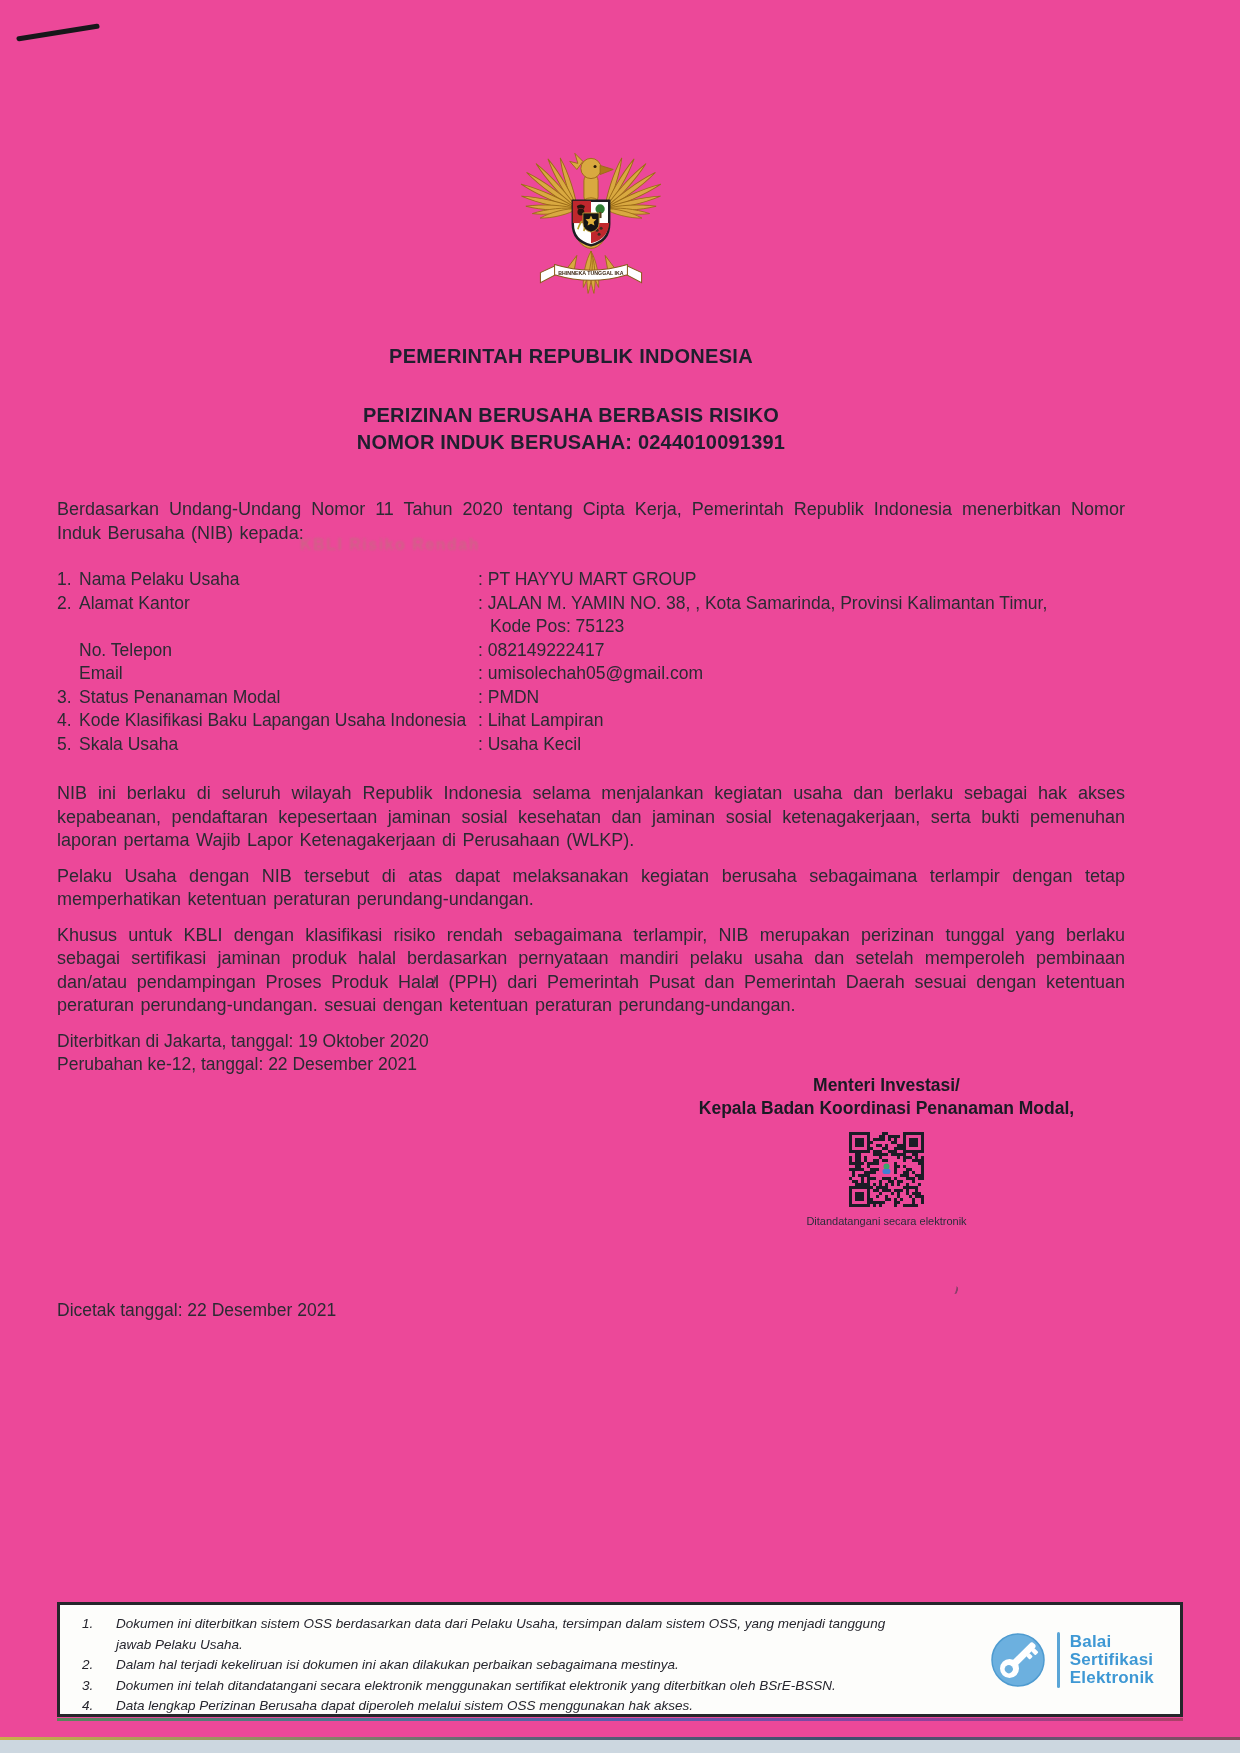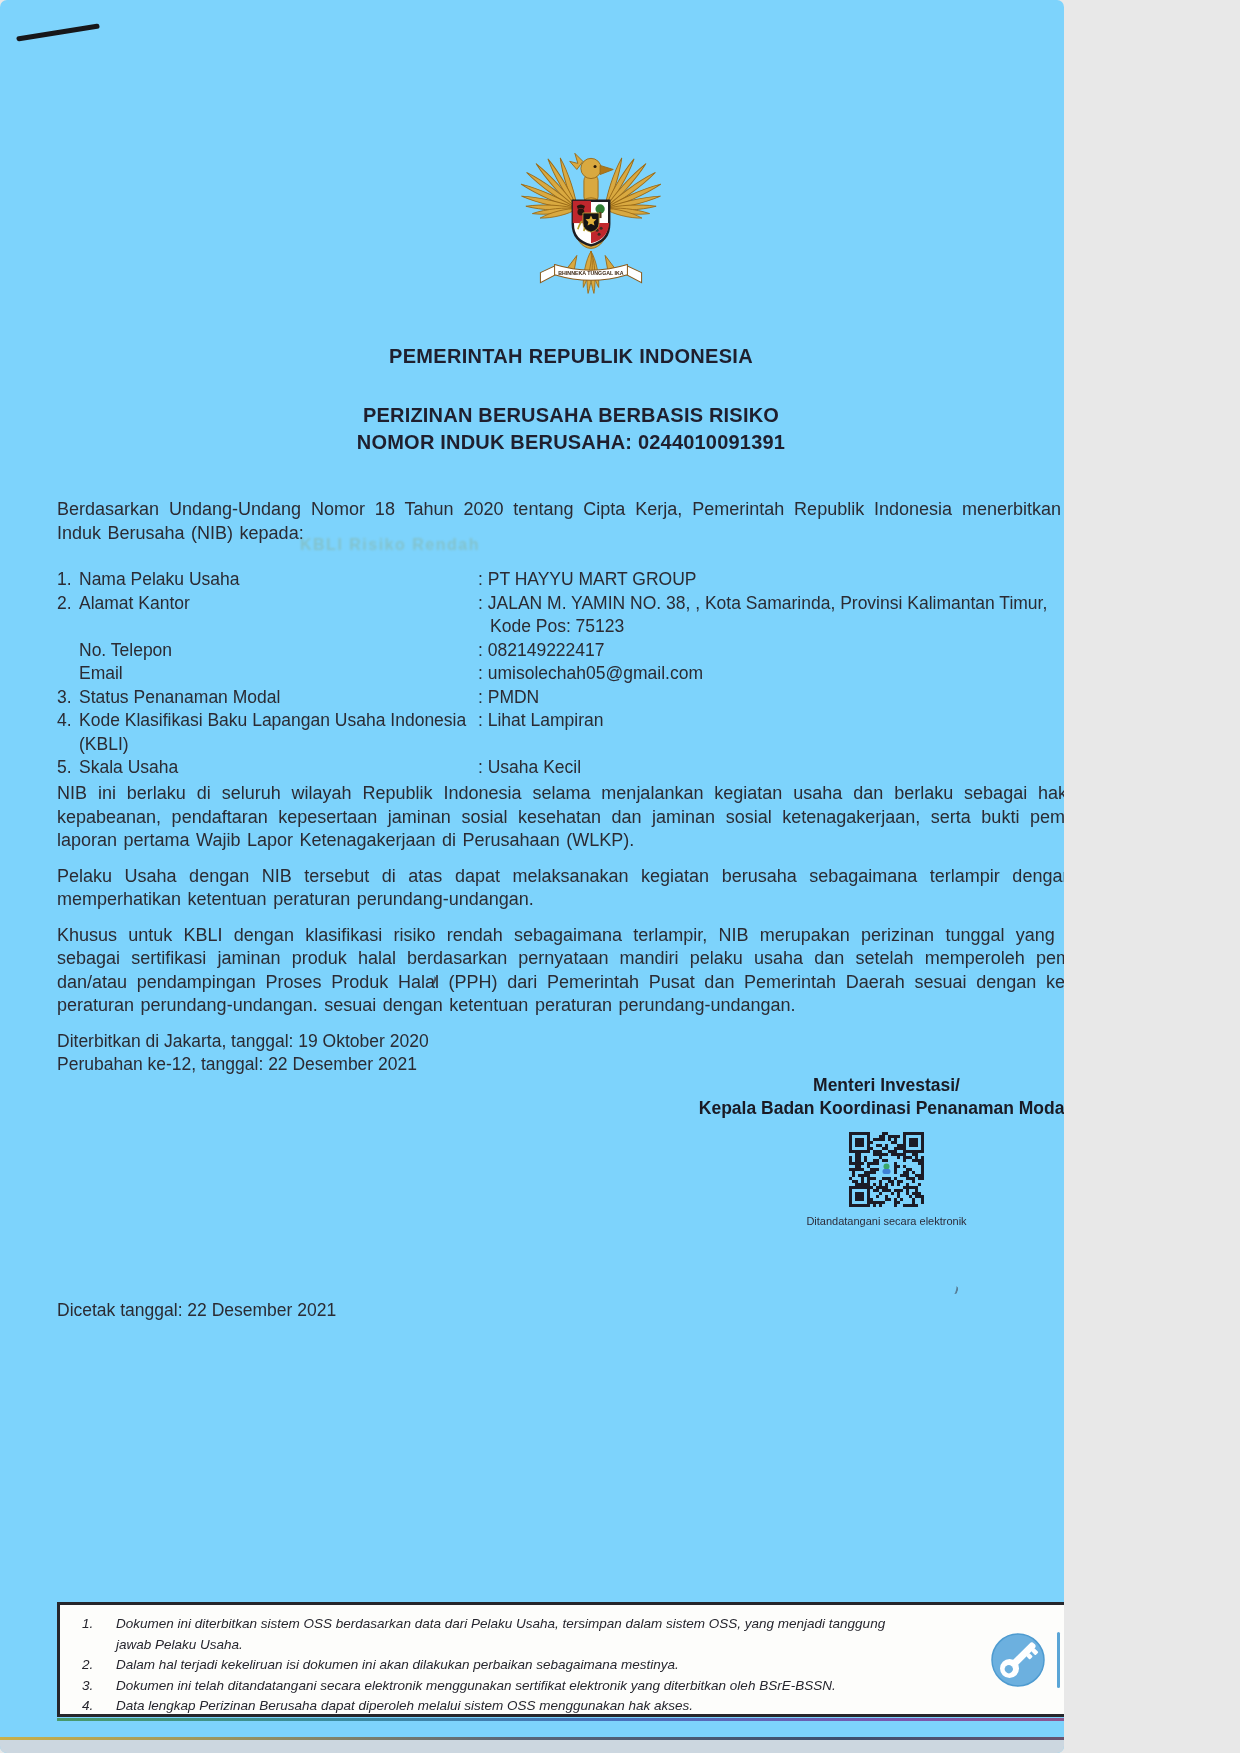--- a/index.html
+++ b/index.html
@@ -1,17 +1,17 @@
 <!DOCTYPE html>
 <html><head>
 <meta charset="utf-8">
 <style>
   html,body{margin:0;padding:0;background:#e8e8e8;}
-  .page{position:relative;width:1064px;height:1753px;background:#7dd3fc;overflow:hidden;
-        font-family:"Liberation Sans",sans-serif;color:#2b2b33;border-radius:7px;}
+  .page{position:relative;width:1240px;height:1753px;background:#ec4899;overflow:hidden;
+        font-family:"Liberation Sans",sans-serif;color:#2b2b33;}
   
   .pen-stroke{position:absolute;left:16px;top:30px;width:84px;height:5px;background:#17171a;
               border-radius:3px;transform:rotate(-9deg);}
   .ghost-line{position:absolute;left:300px;top:536px;font-weight:bold;font-size:16px;
               letter-spacing:1.5px;color:#8d9c5e;opacity:.30;filter:blur(1.3px);}
   .speck{position:absolute;width:4px;height:8px;border-right:2px solid #3a3a44;border-radius:60% 60% 60% 60%;
          transform:rotate(14deg);opacity:.8;}
   .speck.a{left:430px;top:976px;} .speck.b{left:952px;top:1286px;opacity:.55;}
   .bottom-edge1{position:absolute;left:0;top:1737px;width:1240px;height:3px;
     background:linear-gradient(90deg,#c9b04a 0%,#9a9460 18%,#5a6578 42%,#3d4f6e 68%,#6e5570 88%,#8a4a5e 100%);}
@@ -132,21 +132,21 @@
     </svg>
   </div>
 
   <div class="gov-title">PEMERINTAH REPUBLIK INDONESIA</div>
 
   <div class="doc-title">
     <div>PERIZINAN BERUSAHA BERBASIS RISIKO</div>
     <div>NOMOR INDUK BERUSAHA: 0244010091391</div>
   </div>
 
-  <p class="intro">Berdasarkan Undang-Undang Nomor 18 Tahun 2020 tentang Cipta Kerja, Pemerintah Republik Indonesia menerbitkan Nomor Induk Berusaha (NIB) kepada:</p>
+  <p class="intro">Berdasarkan Undang-Undang Nomor 11 Tahun 2020 tentang Cipta Kerja, Pemerintah Republik Indonesia menerbitkan Nomor Induk Berusaha (NIB) kepada:</p>
 
   <div class="ghost-line">KBLI Risiko Rendah</div>
 
   <div class="fields">
 
       <div class="field-row">
         <span class="f-no">1.</span>
         <span class="f-label"><span>Nama Pelaku Usaha</span></span>
         <span class="f-value">PT HAYYU MART GROUP</span>
       </div>
@@ -170,21 +170,21 @@
       </div>
 
       <div class="field-row">
         <span class="f-no">3.</span>
         <span class="f-label"><span>Status Penanaman Modal</span></span>
         <span class="f-value">PMDN</span>
       </div>
 
       <div class="field-row">
         <span class="f-no">4.</span>
-        <span class="f-label"><span>Kode Klasifikasi Baku Lapangan Usaha Indonesia</span><span class="f-label2">(KBLI)</span></span>
+        <span class="f-label"><span>Kode Klasifikasi Baku Lapangan Usaha Indonesia</span></span>
         <span class="f-value">Lihat Lampiran</span>
       </div>
 
       <div class="field-row">
         <span class="f-no">5.</span>
         <span class="f-label"><span>Skala Usaha</span></span>
         <span class="f-value">Usaha Kecil</span>
       </div>
     </div>
 

